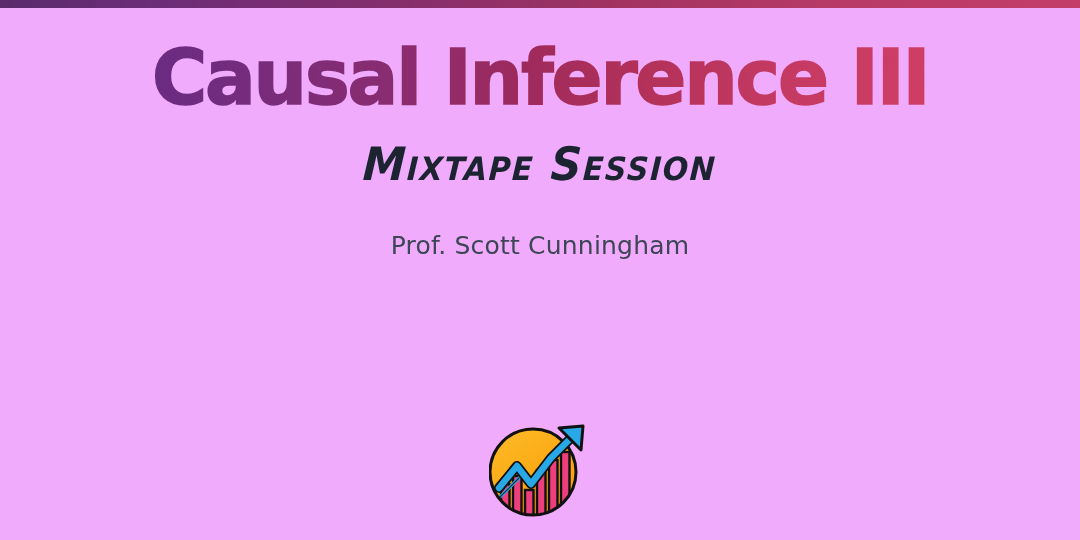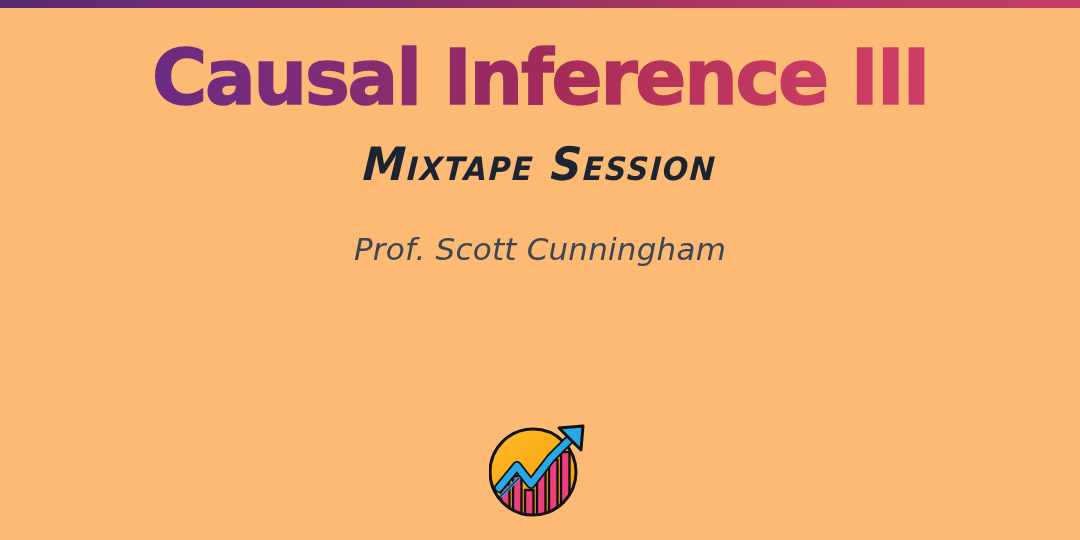--- a/index.html
+++ b/index.html
@@ -11,21 +11,21 @@
     width: 1080px;
     height: 540px;
     overflow: hidden;
     font-family: "Liberation Sans", sans-serif;
   }
 
   #slide {
     position: relative;
     width: 1080px;
     height: 540px;
-    background: #fdba74;
+    background: #f0abfc;
     overflow: hidden;
   }
 
   
   #accent-bar {
     position: absolute;
     left: 0;
     top: 0;
     width: 1080px;
     height: 8px;
@@ -96,26 +96,25 @@
   #presenter-block {
     position: absolute;
     left: 0;
     top: 231px;
     width: 1080px;
     text-align: center;
   }
   #presenter {
     display: inline-block;
     font-family: "DejaVu Sans", sans-serif;
-    font-size: 31px;
+    font-size: 25px;
     font-weight: 400;
     letter-spacing: 0.2px;
     color: #3c4654;
     white-space: nowrap;
-    font-style: italic;
   }
 
   
   #logo {
     position: absolute;
     left: 489px;
     top: 418px;
     width: 104px;
     height: 104px;
   }

